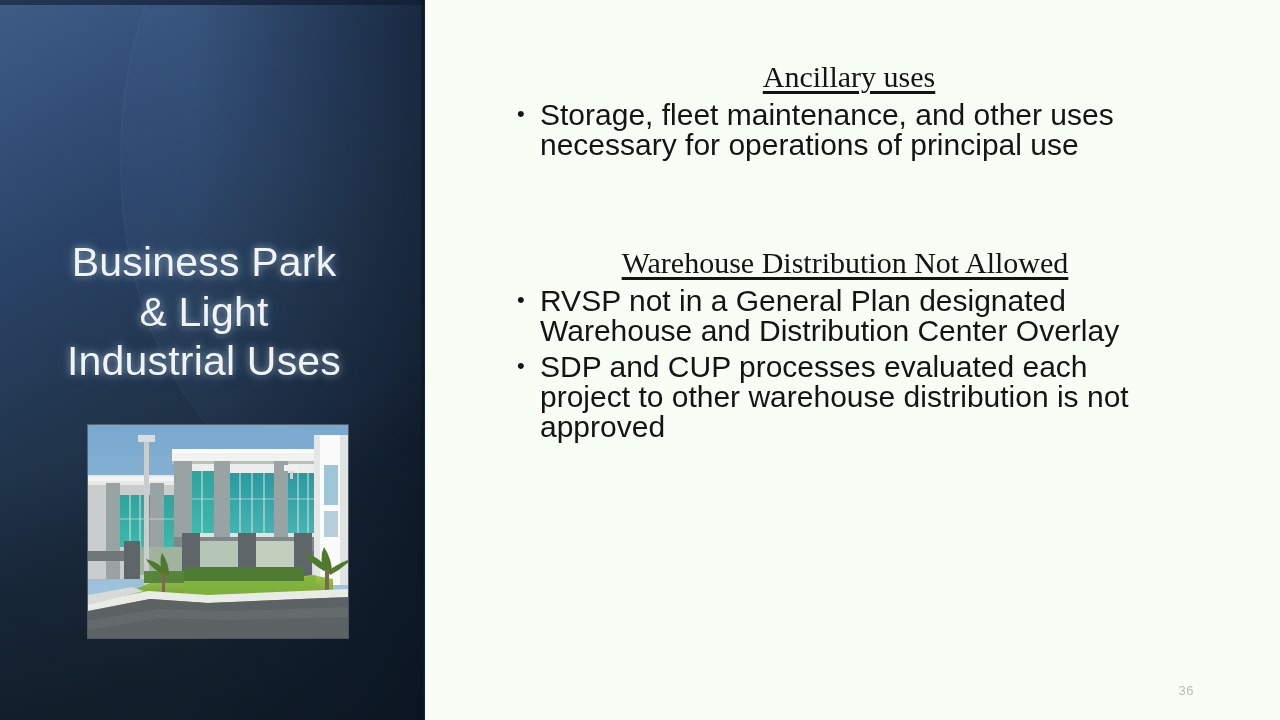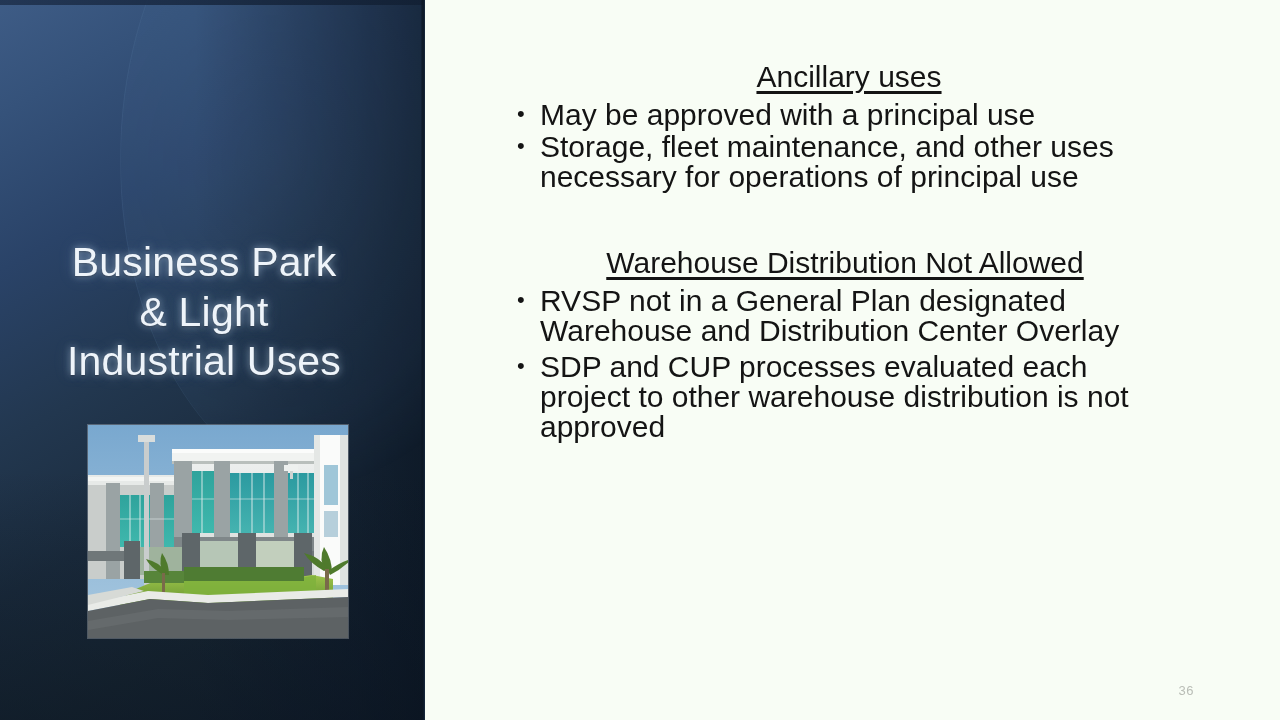--- a/index.html
+++ b/index.html
@@ -114,20 +114,21 @@
   }
 
   .section-heading {
     text-align: center;
     color: #141414;
     font-size: 30px;
     line-height: 1.12;
     font-weight: 400;
     text-decoration: underline;
     text-underline-offset: 4px;
+    font-family: Liberation Serif, serif;
   }
   #heading-ancillary { position: absolute; left: 60px; top: 60px; width: 720px; }
   #heading-warehouse { position: absolute; left: 46px; top: 246px; width: 740px; }
 
   .bullet-list {
     position: absolute;
     margin: 0;
     padding: 0;
     list-style: none;
   }
@@ -302,23 +303,20 @@
       <path d="M0 170 L 44 162 L 56 166 L 0 180 Z" fill="#d7dad6"></path>
     </svg>
   </div>
 
   <div id="content">
 
     <div id="heading-ancillary" class="section-heading">Ancillary uses</div>
 
     <ul id="list-ancillary" class="bullet-list">
       <li>
-        <span class="btxt">May be approved with a principal use</span>
-      </li>
-      <li>
         <span class="btxt">Storage, fleet maintenance, and other uses necessary for operations of principal use</span>
       </li>
     </ul>
 
     <div id="heading-warehouse" class="section-heading">Warehouse Distribution Not Allowed</div>
 
     <ul id="list-warehouse" class="bullet-list">
       <li>
         <span class="btxt">RVSP not in a General Plan designated Warehouse and Distribution Center Overlay</span>
       </li>

